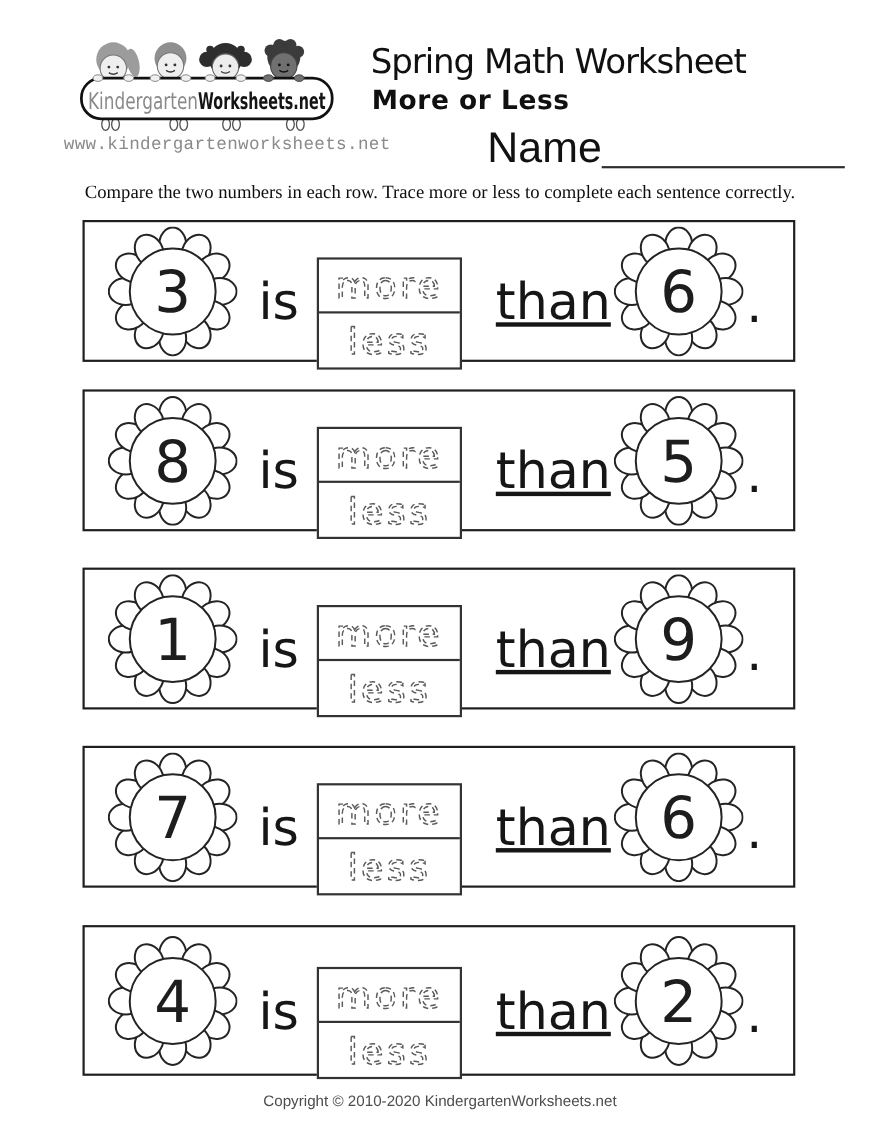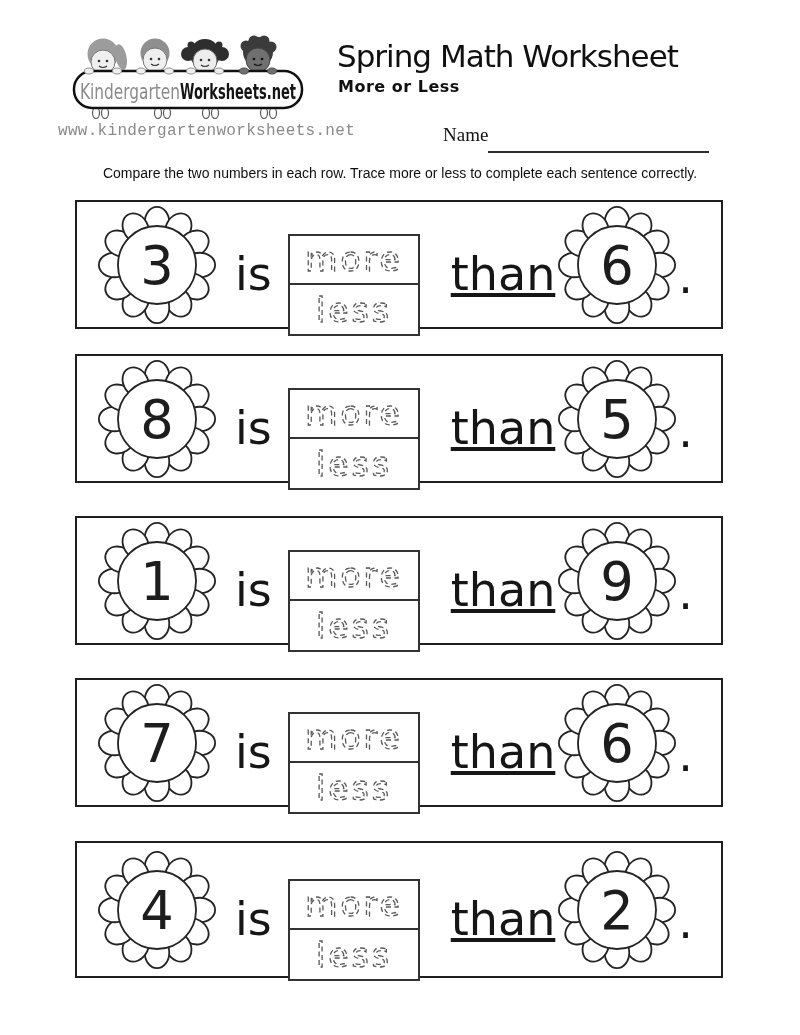--- a/index.html
+++ b/index.html
@@ -10,28 +10,28 @@
   
   .logo-svg{position:absolute;left:58px;top:24px;width:252px;height:98px;}
   .website{
     position:absolute;left:58px;top:122px;width:252px;text-align:center;
     font-family:Liberation Mono, monospace;font-size:16px;color:#8a8a8a;letter-spacing:.3px;
   }
   .title{
     position:absolute;left:337px;top:27px;font-size:31px;letter-spacing:-1px;color:#101010;white-space:nowrap;margin-top:11px;
   }
   .subtitle{
-    position:absolute;left:338px;top:77px;font-size:16px;font-weight:bold;letter-spacing:.5px;color:#101010;
+    position:absolute;left:338px;top:77px;font-size:24px;font-weight:bold;letter-spacing:.5px;color:#101010;
   }
   .name-row{position:absolute;left:443px;top:117px;display:flex;align-items:stretch;}
-  .name-label{font-family:Liberation Serif, serif;font-size:19px;color:#111;line-height:36px;}
+  .name-label{font-family:Liberation Sans, sans-serif;font-size:39px;color:#111;line-height:36px;}
   .name-line{width:221px;border-bottom:2.5px solid #2e2e2e;}
   .instructions{
     position:absolute;left:0;top:165px;width:800px;text-align:center;
-    font-family:Liberation Sans, sans-serif;font-size:14px;color:#0f0f0f;
+    font-family:Liberation Serif, serif;font-size:17px;color:#0f0f0f;
   }
   
   .row{
     position:absolute;left:75px;width:648px;height:129px;box-sizing:border-box;
     border:2px solid #1f1f1f;display:flex;align-items:center;background:#fff;
   }
   .row.tall{height:137px;}
   .flower{width:118px;height:118px;flex:none;}
   .flower.fl-left{margin-left:21px;}
   .flower.fl-right{margin-left:3px;}
@@ -271,13 +271,14 @@
   </div>
   <span class="word than">than</span>
   <svg class="flower fl-right" viewBox="0 0 130 130">
     <use href="#flower-shape" xlink:href="#flower-shape"></use>
     <text class="flower-num" x="65" y="86">2</text>
   </svg>
   <span class="word period">.</span>
 </div>
 
 <div class="footer">
+  <div>Copyright © 2010-2020 KindergartenWorksheets.net</div>
 </div>
 
 </body></html>

